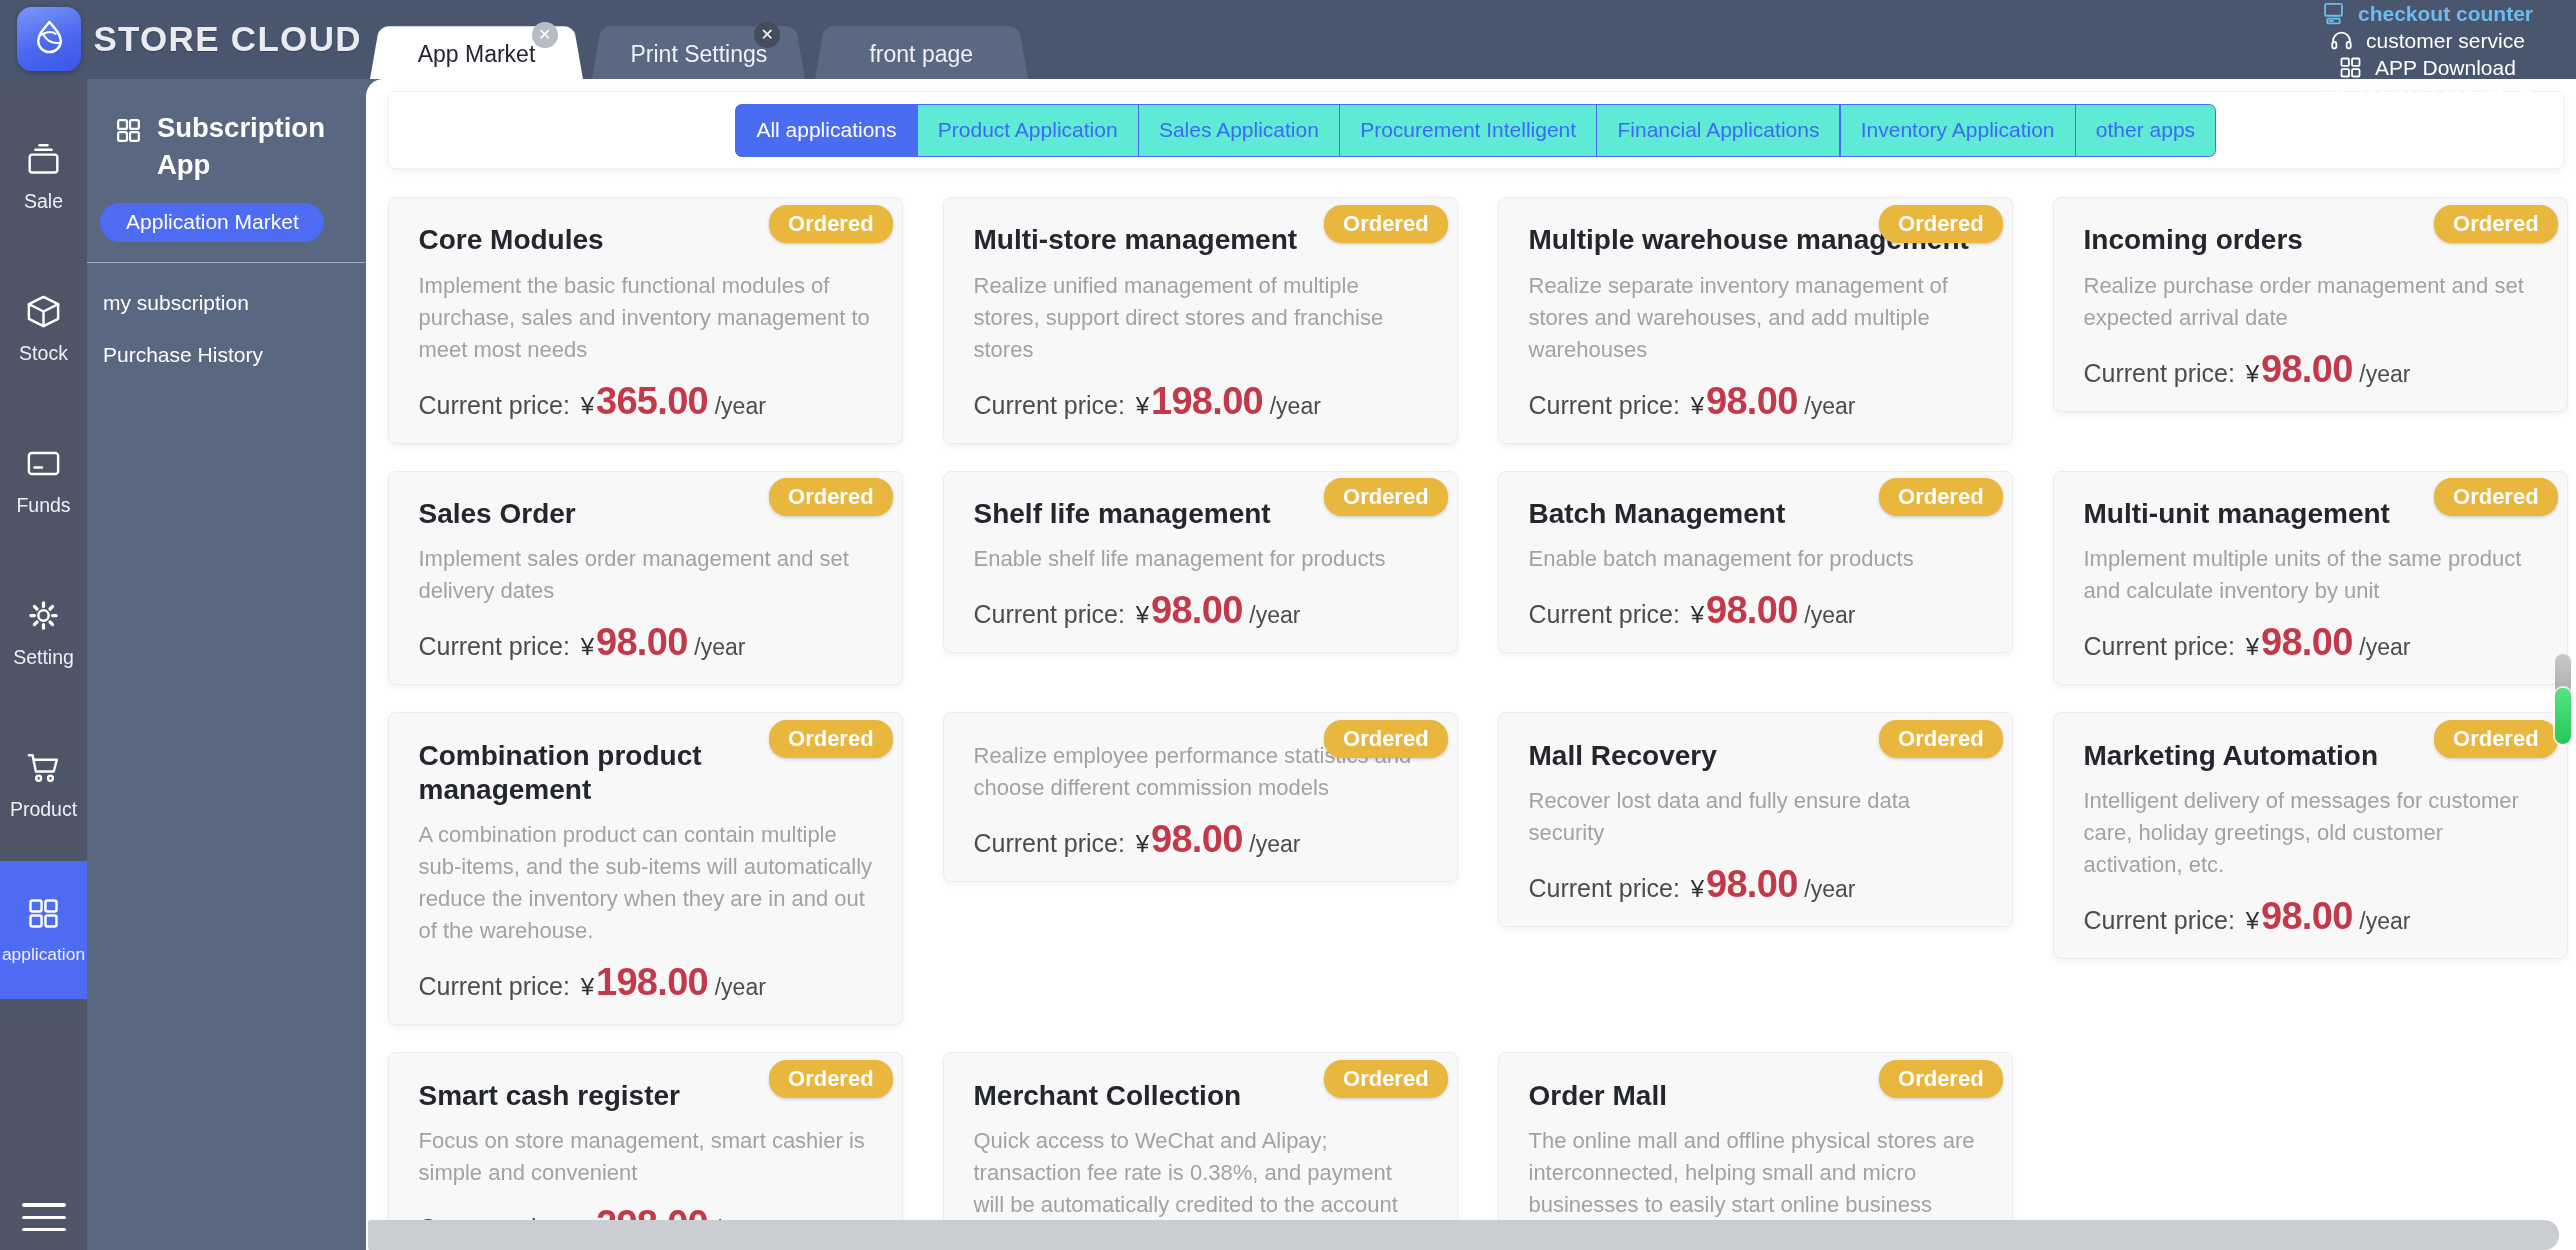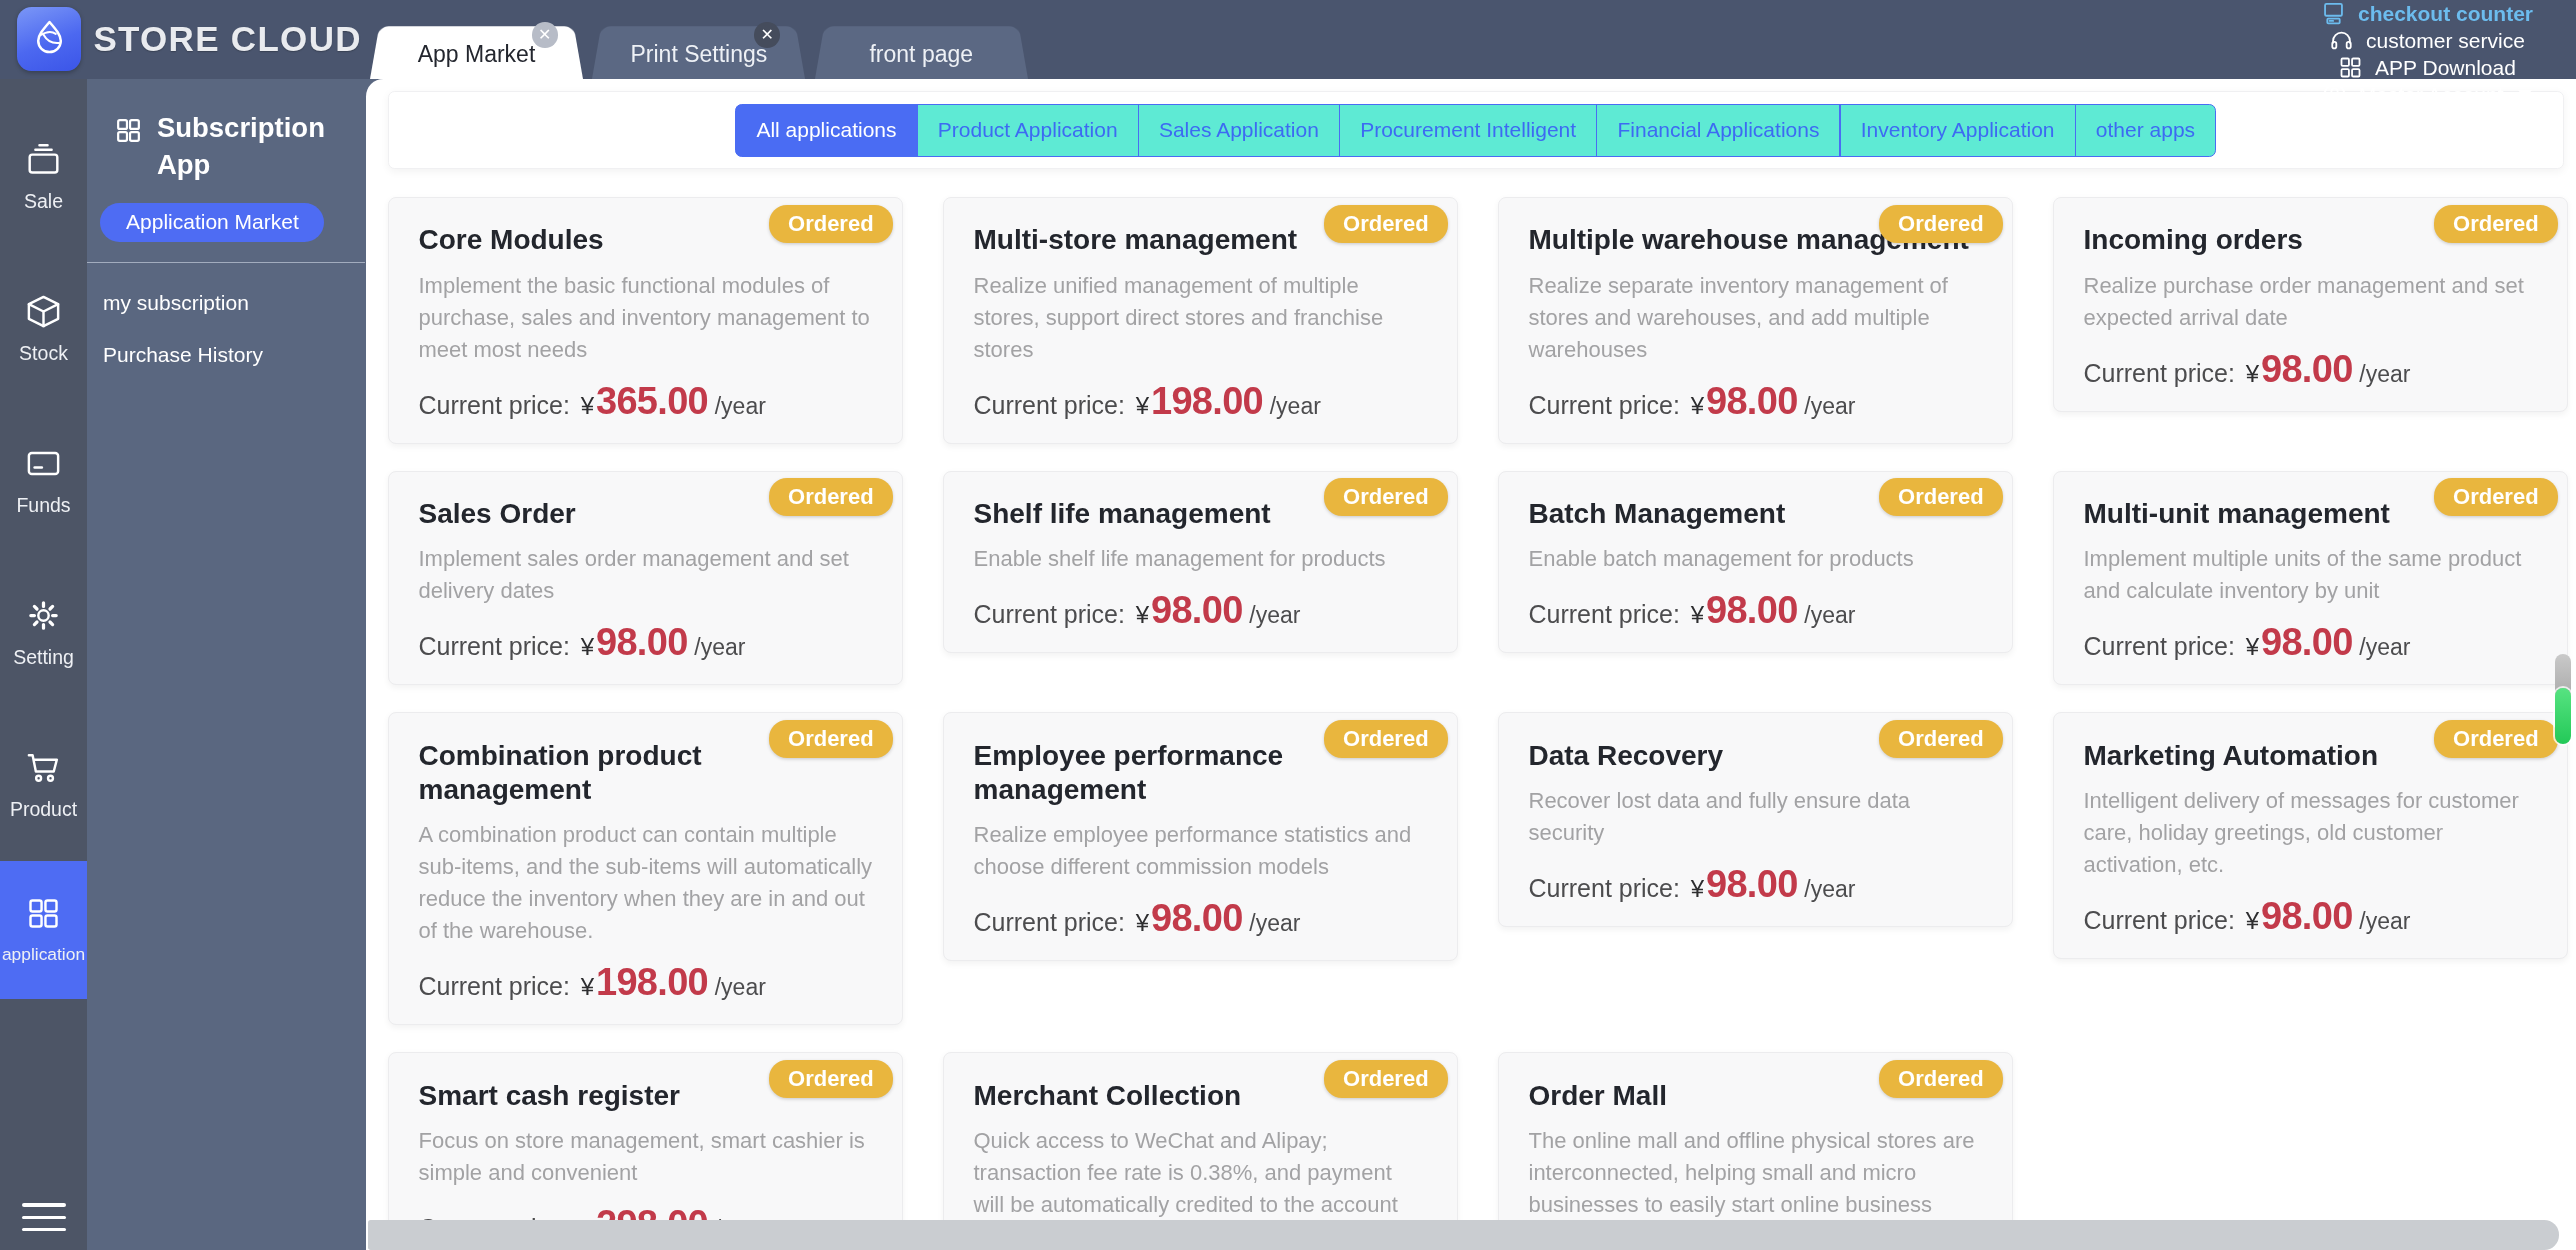--- a/index.html
+++ b/index.html
@@ -345,32 +345,31 @@
           <div class="c-desc">A combination product can contain multiple sub-items, and the sub-items will automatically reduce the inventory when they are in and out of the warehouse.</div>
           <div class="c-price">
             <span>Current price:</span>
             <span class="c-cur">¥</span>
             <span class="c-val">198.00</span>
             <span class="c-suffix">/year</span>
           </div>
         </div>
         <div class="card">
           <div class="badge">Ordered</div>
-          <div class="c-title">Employee performance management</div>
           <div class="c-desc">Realize employee performance statistics and choose different commission models</div>
           <div class="c-price">
             <span>Current price:</span>
             <span class="c-cur">¥</span>
             <span class="c-val">98.00</span>
             <span class="c-suffix">/year</span>
           </div>
         </div>
         <div class="card">
           <div class="badge">Ordered</div>
-          <div class="c-title">Data Recovery</div>
+          <div class="c-title">Mall Recovery</div>
           <div class="c-desc">Recover lost data and fully ensure data security</div>
           <div class="c-price">
             <span>Current price:</span>
             <span class="c-cur">¥</span>
             <span class="c-val">98.00</span>
             <span class="c-suffix">/year</span>
           </div>
         </div>
         <div class="card">
           <div class="badge">Ordered</div>

